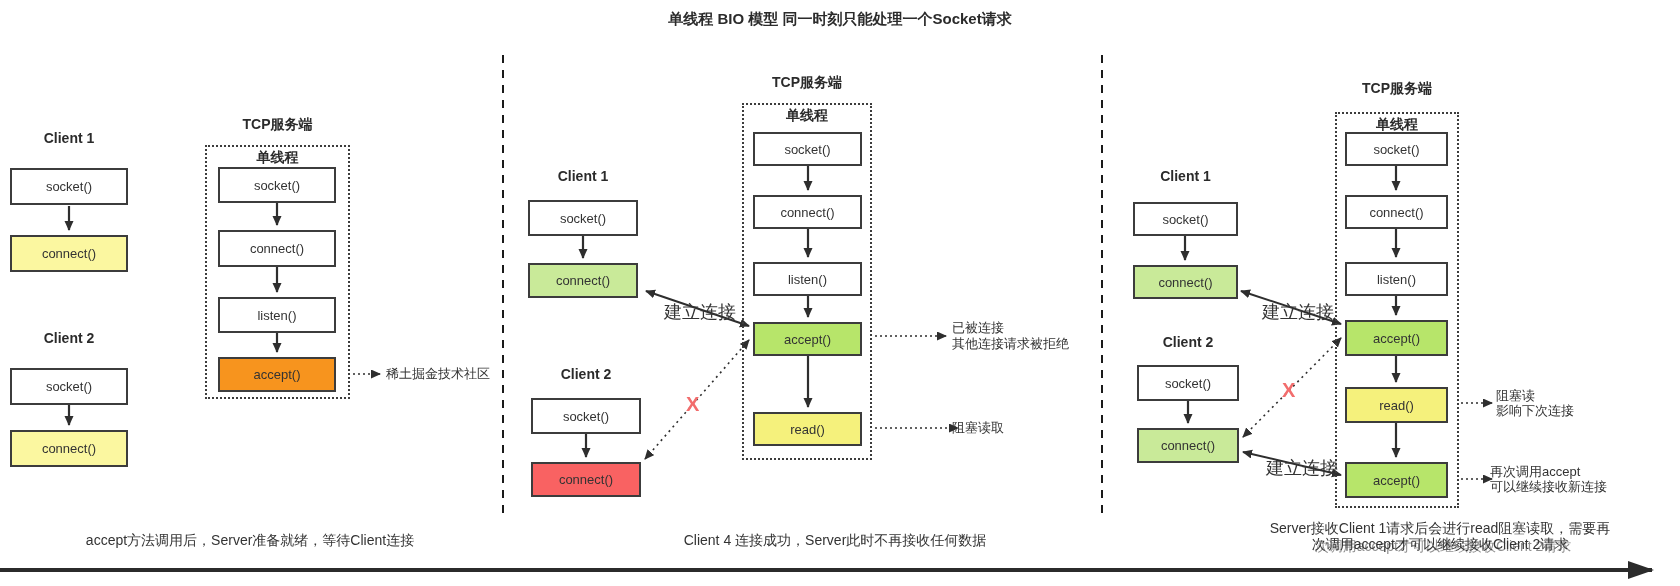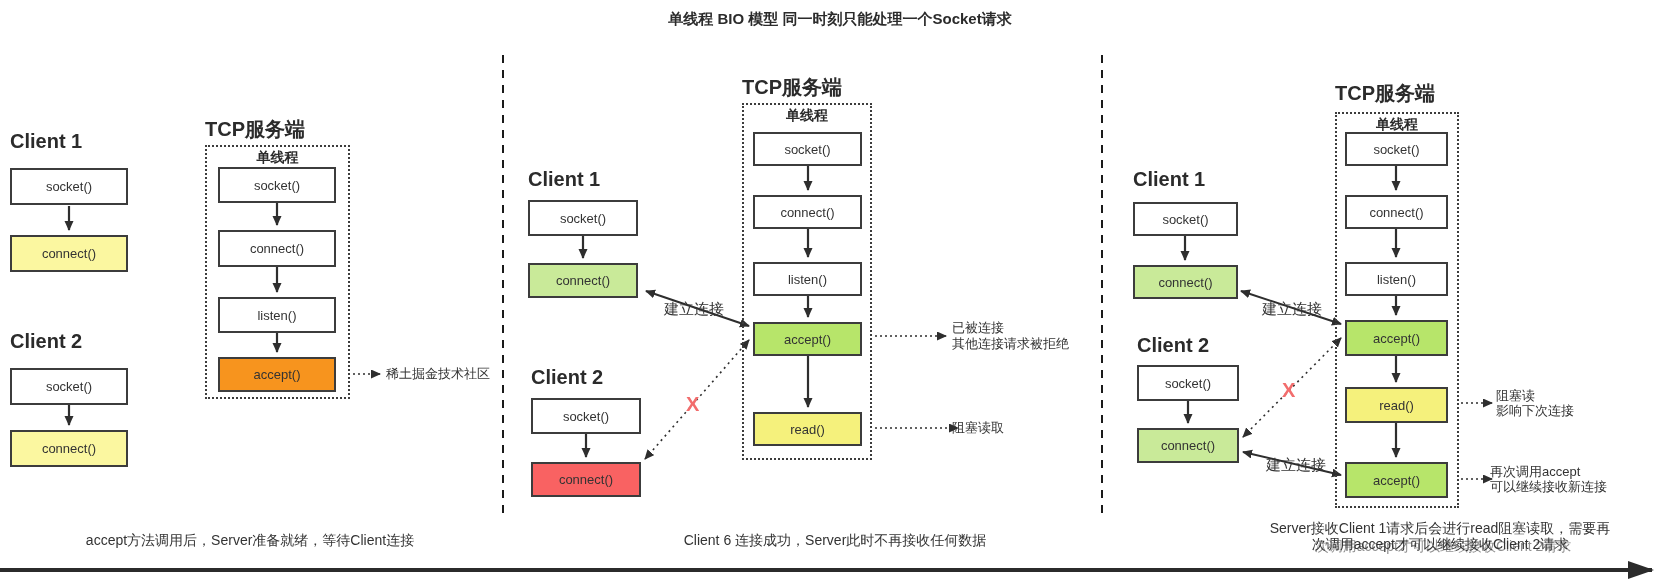--- a/index.html
+++ b/index.html
@@ -2,37 +2,37 @@
 <html><head>
 <meta charset="utf-8">
 <style>
   html,body{margin:0;padding:0;background:#fff;}
   #canvas{
     position:relative;width:1680px;height:586px;background:#fff;overflow:hidden;
     font-family:"Liberation Sans","DejaVu Sans",sans-serif;color:#2b2b2b;
   }
   .abs{position:absolute;box-sizing:border-box;}
   .title{font-weight:bold;font-size:15px;text-align:center;color:#2b2b2b;}
-  .heading{font-weight:bold;font-size:20px;color:#2b2b2b;}
+  .heading{font-weight:bold;font-size:14px;text-align:center;color:#2b2b2b;}
   .box{
     position:absolute;box-sizing:border-box;border:2px solid #3c3c3c;background:#fff;
     display:flex;align-items:center;justify-content:center;font-size:13px;color:#333;
   }
   .box.yellow{background:#FBF7A0;}
   .box.readyellow{background:#F5F17C;}
   .box.orange{background:#F7941E;}
   .box.green{background:#B7E56A;}
   .box.lightgreen{background:#C9EA99;}
   .box.red{background:#F96262;}
   .dottedbox{position:absolute;box-sizing:border-box;border:2px dotted #3c3c3c;background:transparent;}
   .threadlabel{position:absolute;left:0;right:0;top:2px;text-align:center;font-weight:bold;font-size:14px;}
   .caption{position:absolute;font-size:14px;text-align:center;color:#333;}
   .annot{position:absolute;font-size:13px;color:#333;line-height:16px;}
   .annot.center{text-align:left;}
-  .establish{position:absolute;font-size:15px;color:#333;}
+  .establish{position:absolute;font-size:18px;color:#333;}
   .xmark{position:absolute;font-size:20px;font-weight:bold;color:#F26D6D;}
   .ghost{opacity:0.55;}
   .watermark{position:absolute;font-size:19px;color:#BB6A64;opacity:0.9;letter-spacing:1px;}
   svg.overlay{position:absolute;left:0;top:0;pointer-events:none;}
 </style>
 </head>
 <body>
 
 <div id="canvas">
 
@@ -135,21 +135,21 @@
 
     <div class="establish" style="left:664px;top:300px;">建立连接</div>
     <div class="xmark" style="left:686px;top:393px;">X</div>
 
     <div class="annot center" style="left:952px;top:320px;width:142px;">
       <div>已被连接</div>
       <div>其他连接请求被拒绝</div>
     </div>
     <div class="annot center" style="left:952px;top:420px;width:142px;">阻塞读取</div>
 
-    <div class="caption" style="left:625px;top:532px;width:420px;">Client 6 连接成功，Server此时不再接收任何数据</div>
+    <div class="caption" style="left:625px;top:532px;width:420px;">Client 4 连接成功，Server此时不再接收任何数据</div>
   </div>
 
   <div>
     <div class="abs heading" style="left:1335px;top:80px;width:124px;">TCP服务端</div>
     <div class="dottedbox" style="left:1335px;top:112px;width:124px;height:396px;">
       <div class="threadlabel">单线程</div>
     </div>
     <div class="box" style="left:1345px;top:132px;width:103px;height:34px;">socket()</div>
     <div class="box" style="left:1345px;top:195px;width:103px;height:34px;">connect()</div>
     <div class="box" style="left:1345px;top:262px;width:103px;height:34px;">listen()</div>

